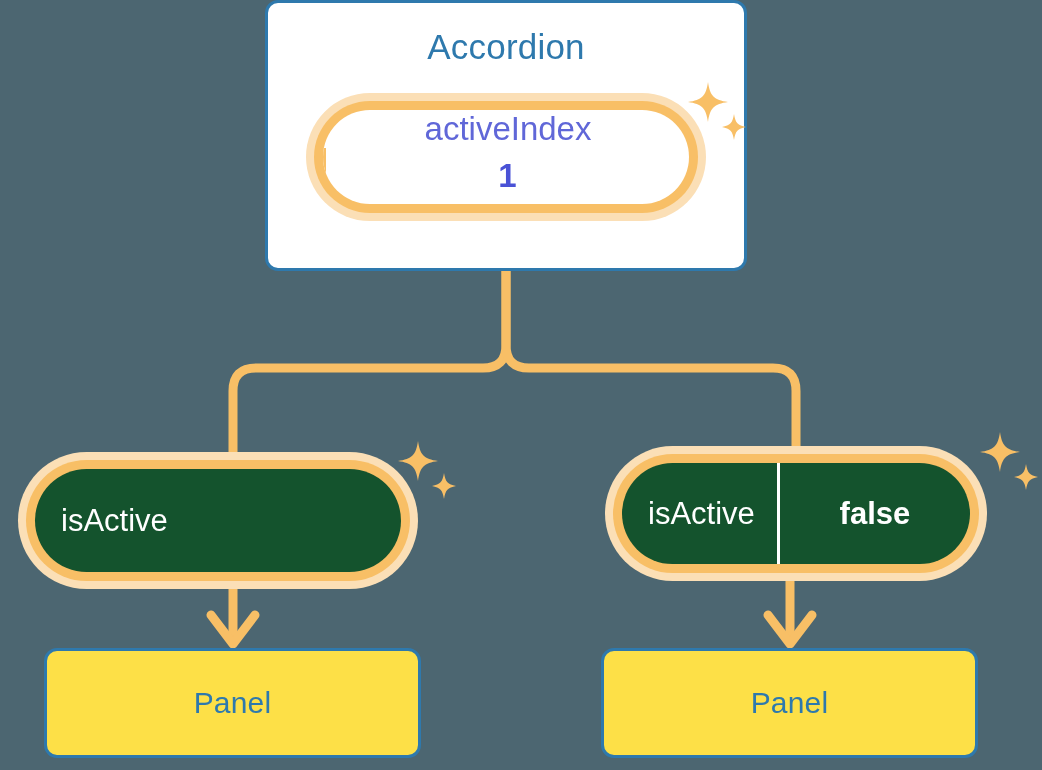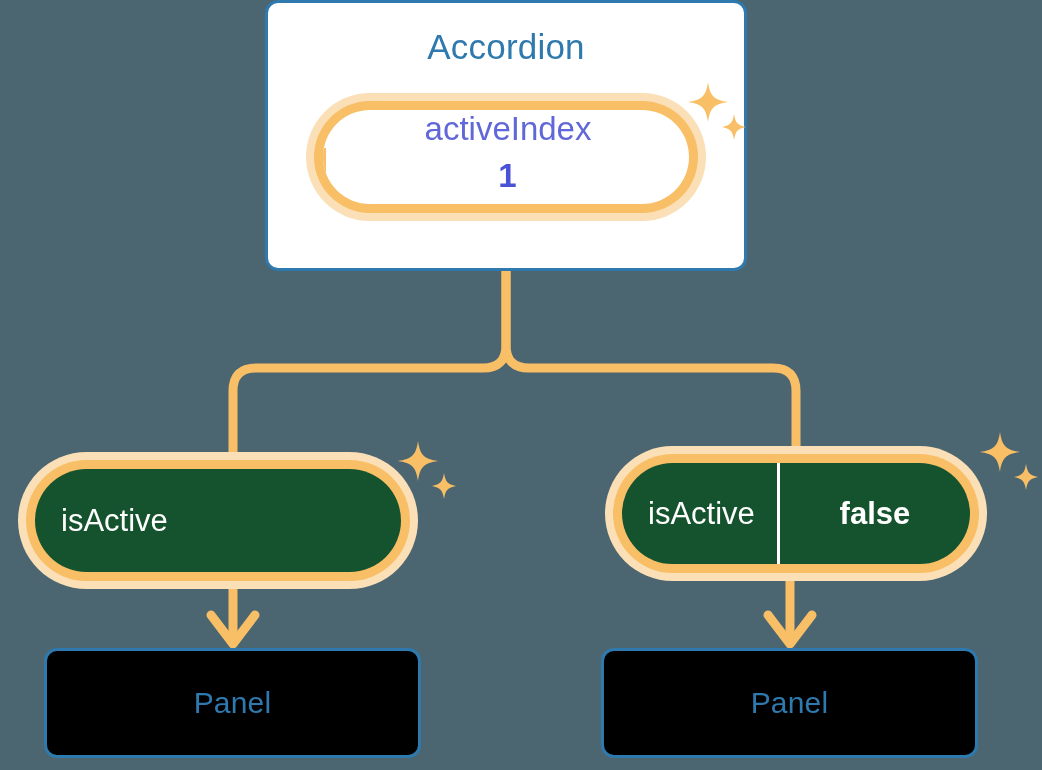--- a/index.html
+++ b/index.html
@@ -51,21 +51,21 @@
     top: 24px;
     text-align: center;
     color: #2E79AD;
     font-size: 35px;
     letter-spacing: 0.2px;
   }
 
   
   .panel-box {
     position: absolute;
-    background: #000000;
+    background: #fde047;
     border: 3px solid #2E79AD;
     border-radius: 13px;
     box-sizing: border-box;
     z-index: 3;
     display: flex;
     align-items: center;
     justify-content: center;
   }
   #panel-left  { left: 44px;  top: 648px; width: 377px; height: 110px; }
   #panel-right { left: 601px; top: 648px; width: 377px; height: 110px; }

